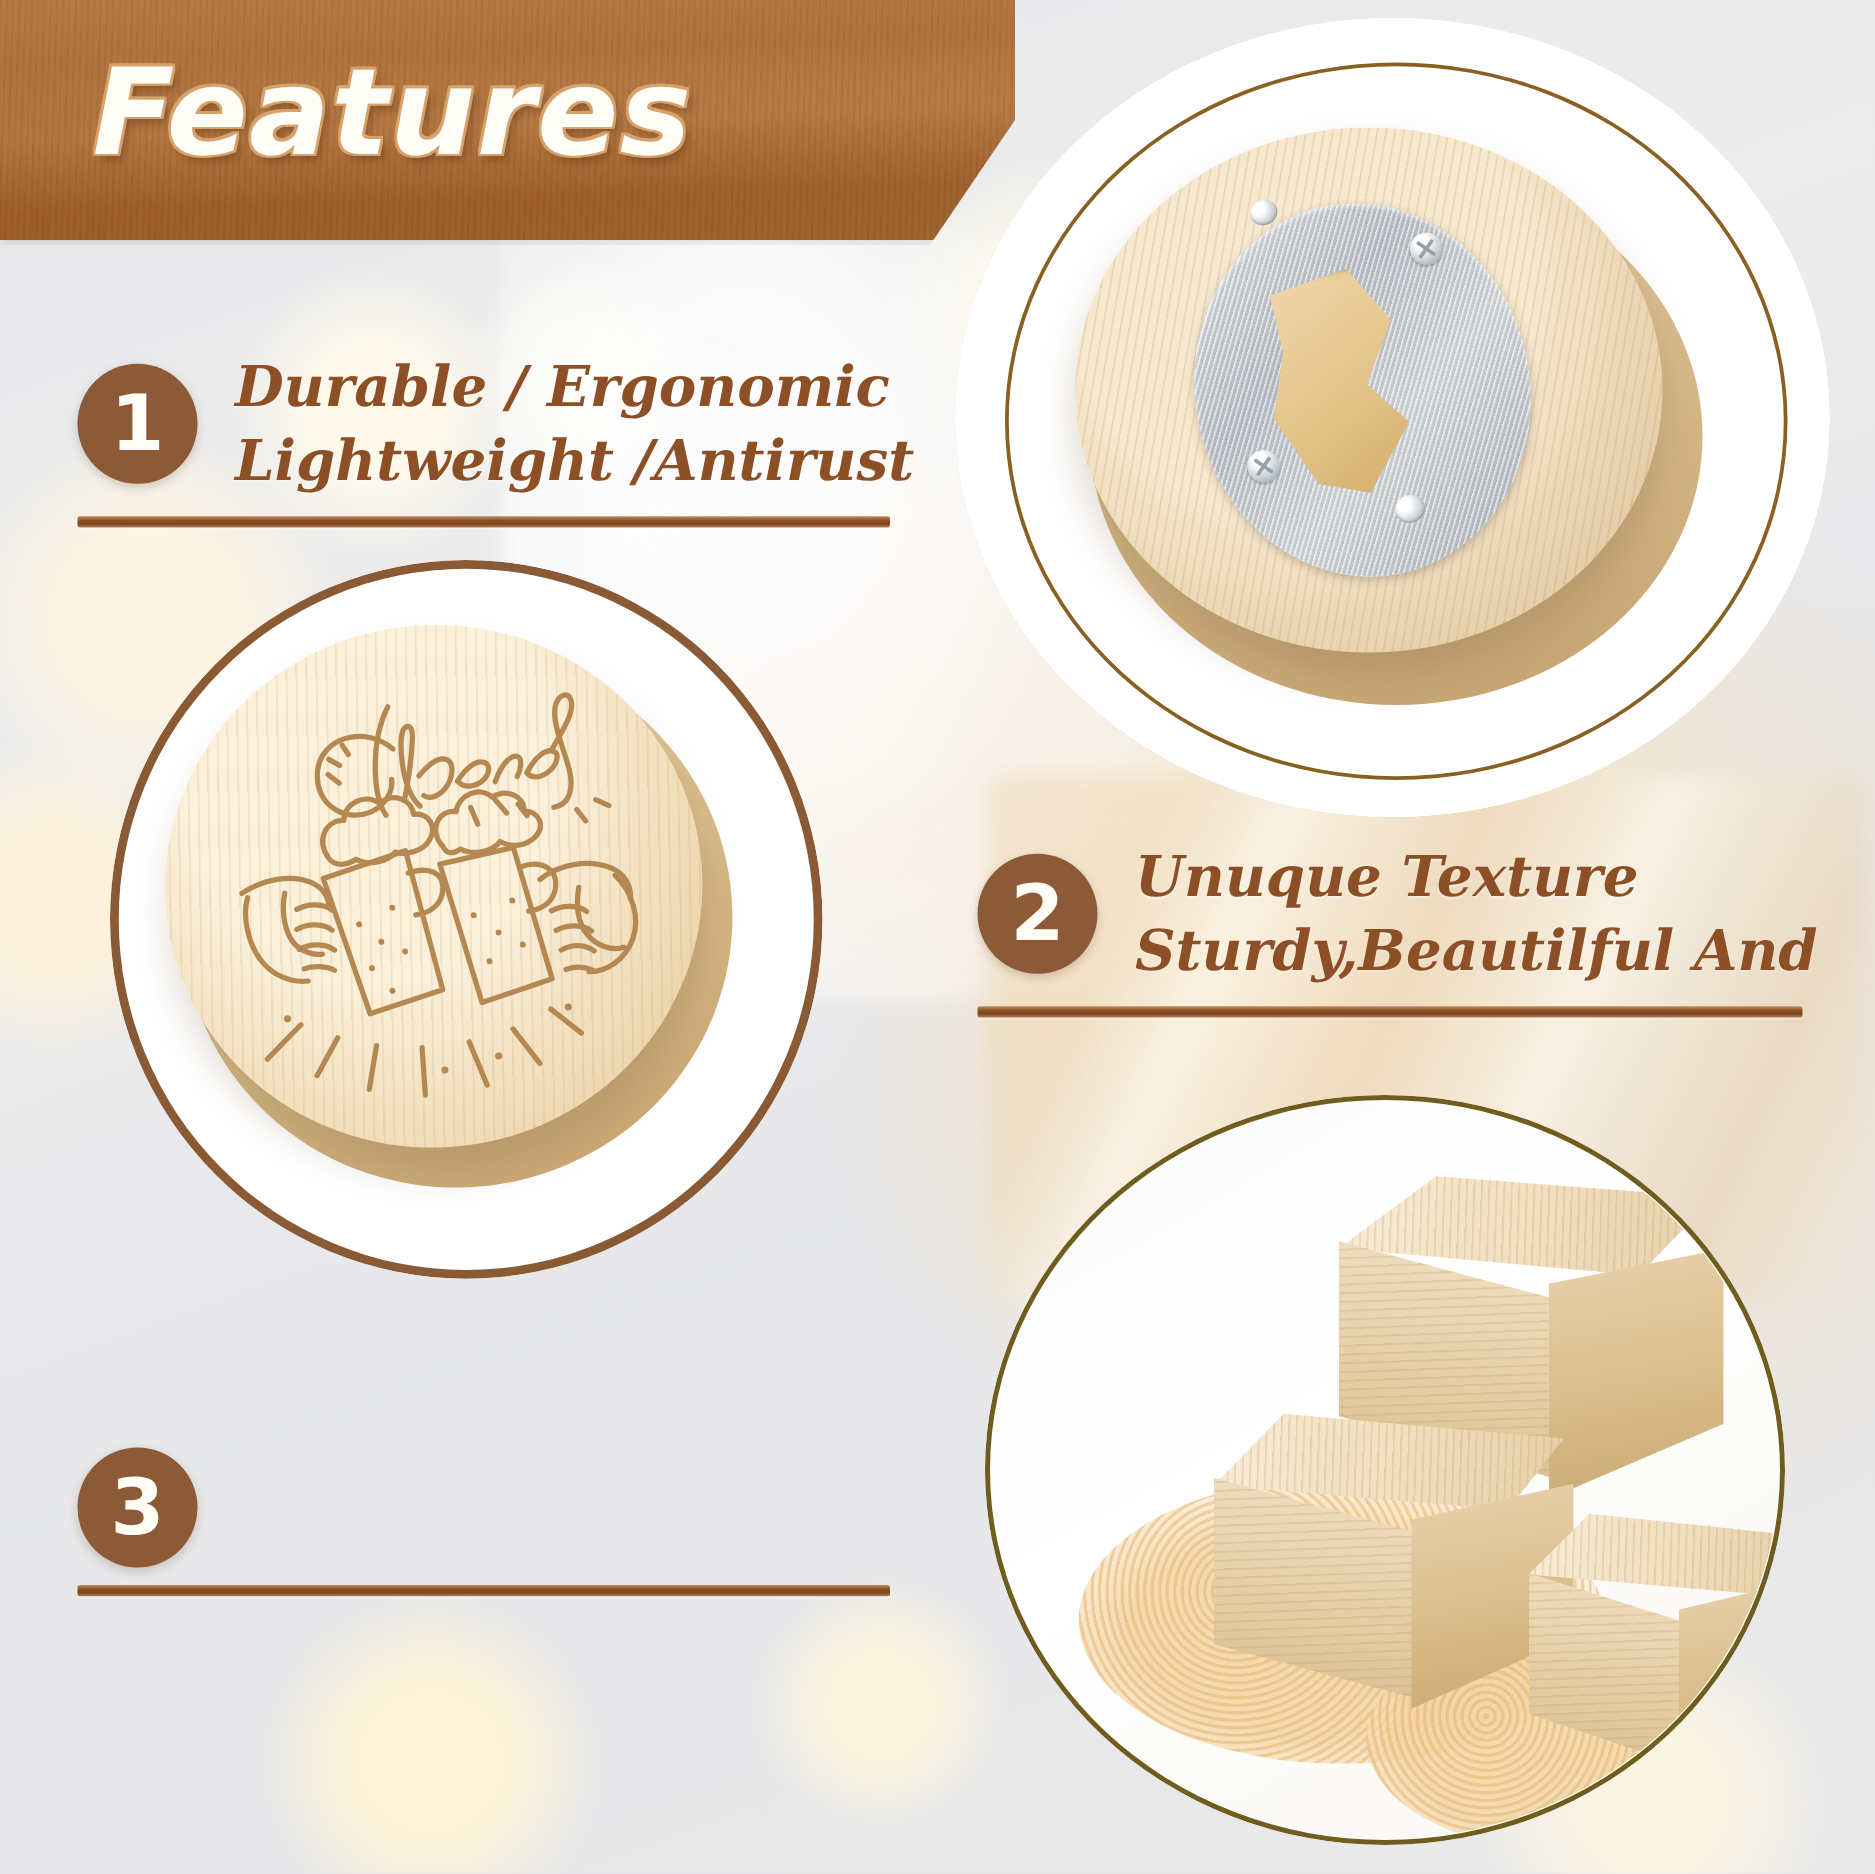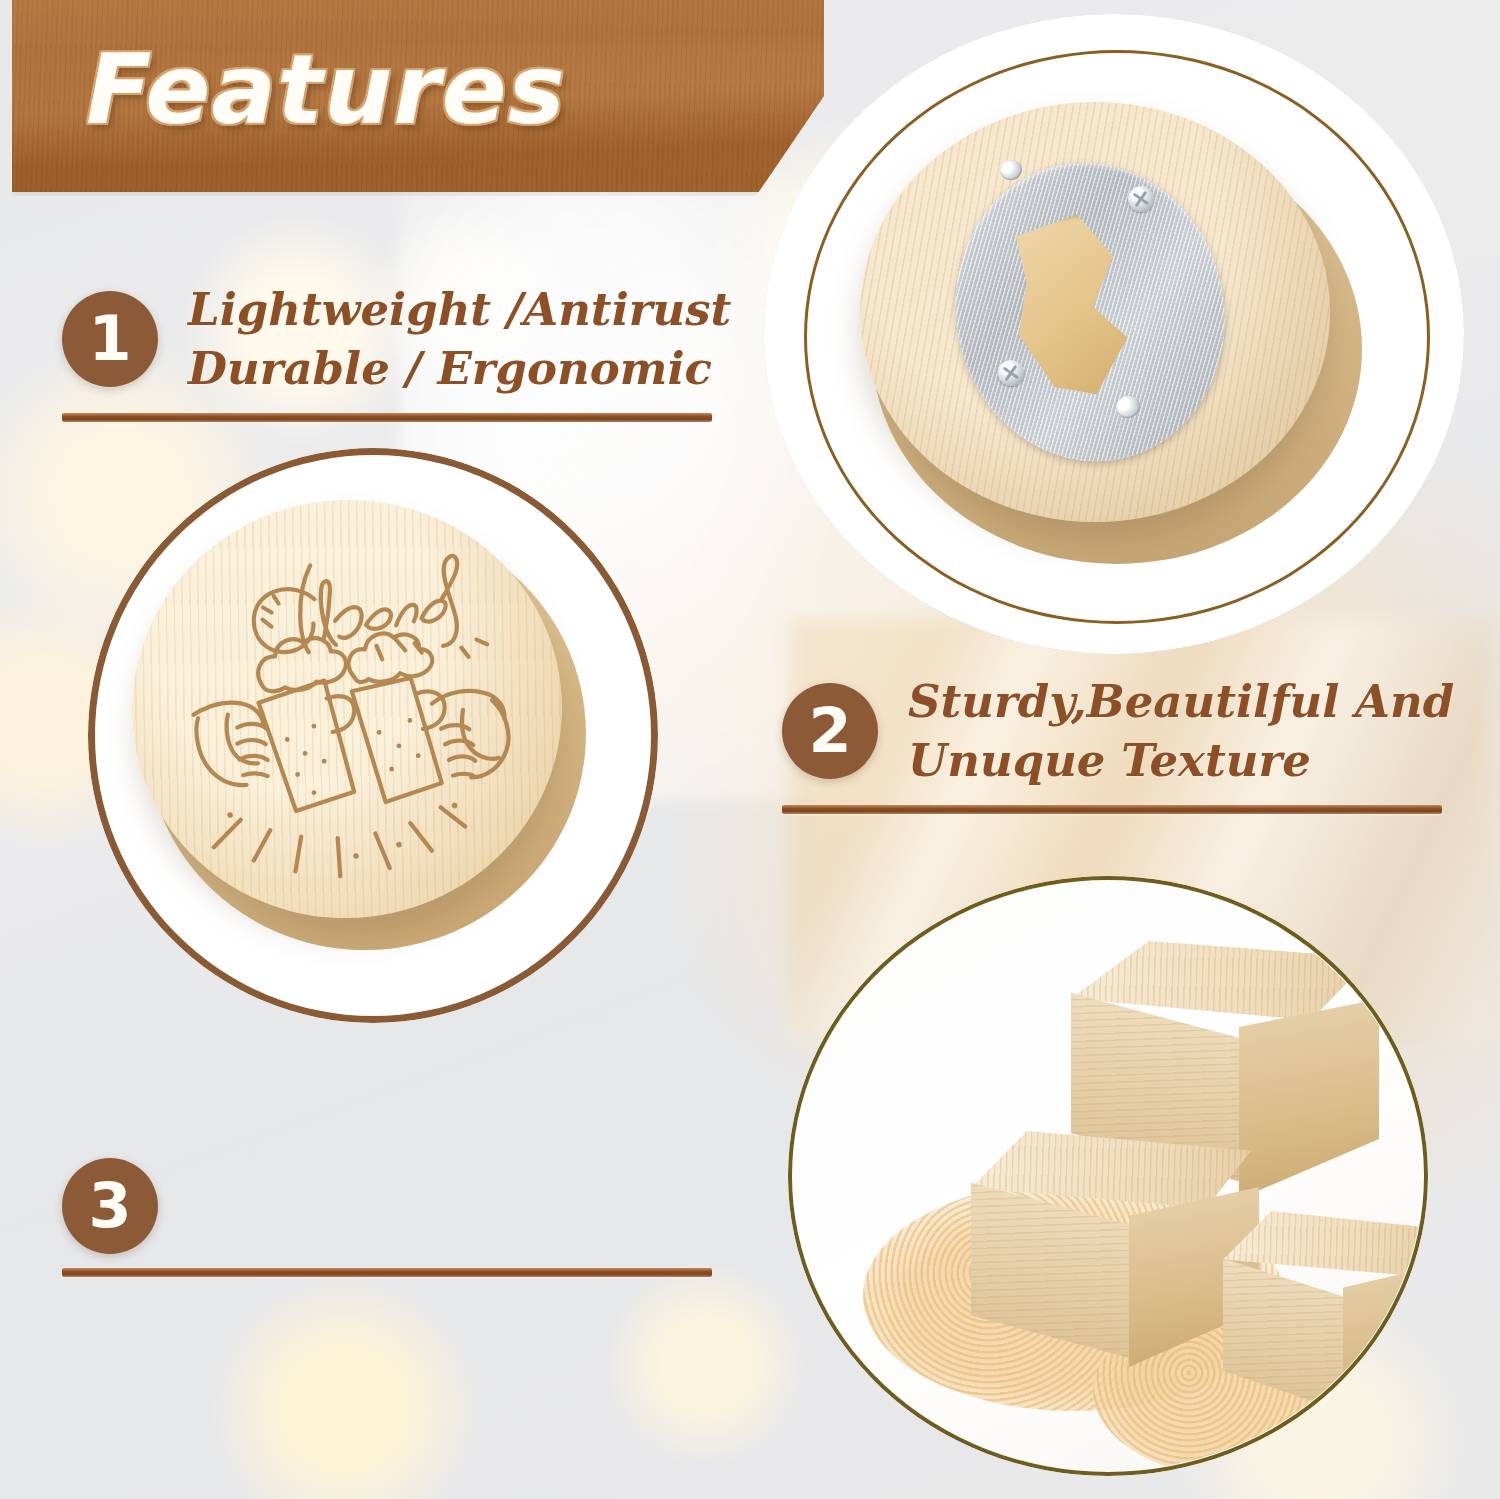--- a/index.html
+++ b/index.html
@@ -33,21 +33,21 @@
       radial-gradient(ellipse at 35% 30%, rgba(255,255,255,.85) 0 22%, rgba(255,255,255,0) 55%),
       radial-gradient(ellipse at 62% 62%, rgba(252,244,233,.7) 0 26%, rgba(252,244,233,0) 60%),
       radial-gradient(ellipse at 20% 75%, rgba(255,255,255,.6) 0 24%, rgba(255,255,255,0) 58%);
     filter:blur(6px);opacity:.95;}
   .bg-bar{position:absolute;left:790px;top:620px;width:700px;height:420px;
     background:
       linear-gradient(115deg, rgba(238,214,176,.55) 0 18%, rgba(255,248,236,.65) 28%, rgba(232,205,166,.5) 46%, rgba(255,250,240,.6) 62%, rgba(228,203,168,.45) 82%, rgba(246,238,228,.5) 100%);
     filter:blur(9px);opacity:.9;}
 
   
-  .banner{position:absolute;left:12px;top:0;width:812px;height:192px;
+  .banner{position:absolute;left:0;top:0;width:812px;height:192px;
     background:
       repeating-linear-gradient(92deg, rgba(120,60,20,.16) 0 1px, rgba(120,60,20,0) 2px 5px),
       repeating-linear-gradient(89deg, rgba(160,90,40,.10) 0 2px, rgba(160,90,40,0) 3px 9px),
       linear-gradient(178deg,#b06f33 0%,#a9682e 25%,#b4743a 52%,#a4622a 78%,#ab6b31 100%);
     clip-path:polygon(0 0, 812px 0, 812px 96px, 744px 196px, 0 196px);
     box-shadow:0 2px 10px rgba(0,0,0,.12);
   }
   .banner-sheen{position:absolute;inset:0;
     background:linear-gradient(180deg, rgba(255,255,255,.08) 0 30%, rgba(0,0,0,.06) 100%);
     pointer-events:none;}
@@ -177,22 +177,22 @@
   </div>
 
   <div class="col-left">
 
     <div class="feature" id="feature-1">
       <div class="row">
         <div class="badge">
           <span>1</span>
         </div>
         <div class="ftext">
+          <div class="line">Durable / Ergonomic</div>
           <div class="line">Lightweight /Antirust</div>
-          <div class="line">Durable / Ergonomic</div>
         </div>
       </div>
       <div class="divider"></div>
     </div>
 
     <div class="circle-frame" id="photo-coaster">
       <div class="ring-brown"></div>
 
       <div class="coaster-side" style="left:58px;top:72px;width:440px;height:430px;"></div>
       <div class="coaster" style="left:44px;top:52px;width:430px;height:418px;">
@@ -290,22 +290,22 @@
         <div class="magnet" style="left:256px;top:294px;width:24px;height:22px;transform:rotate(-20deg);"></div>
       </div>
     </div>
 
     <div class="feature" id="feature-2">
       <div class="row">
         <div class="badge">
           <span>2</span>
         </div>
         <div class="ftext">
+          <div class="line">Unuque Texture</div>
           <div class="line">Sturdy,Beautilful And</div>
-          <div class="line">Unuque Texture</div>
         </div>
       </div>
       <div class="divider"></div>
     </div>
 
     <div class="circle-frame" id="photo-blocks">
       <div class="ring-olive"></div>
       <div class="blocks-scene">
 
         <div class="sawdust" style="left:70px;top:300px;width:420px;height:230px;"></div>

